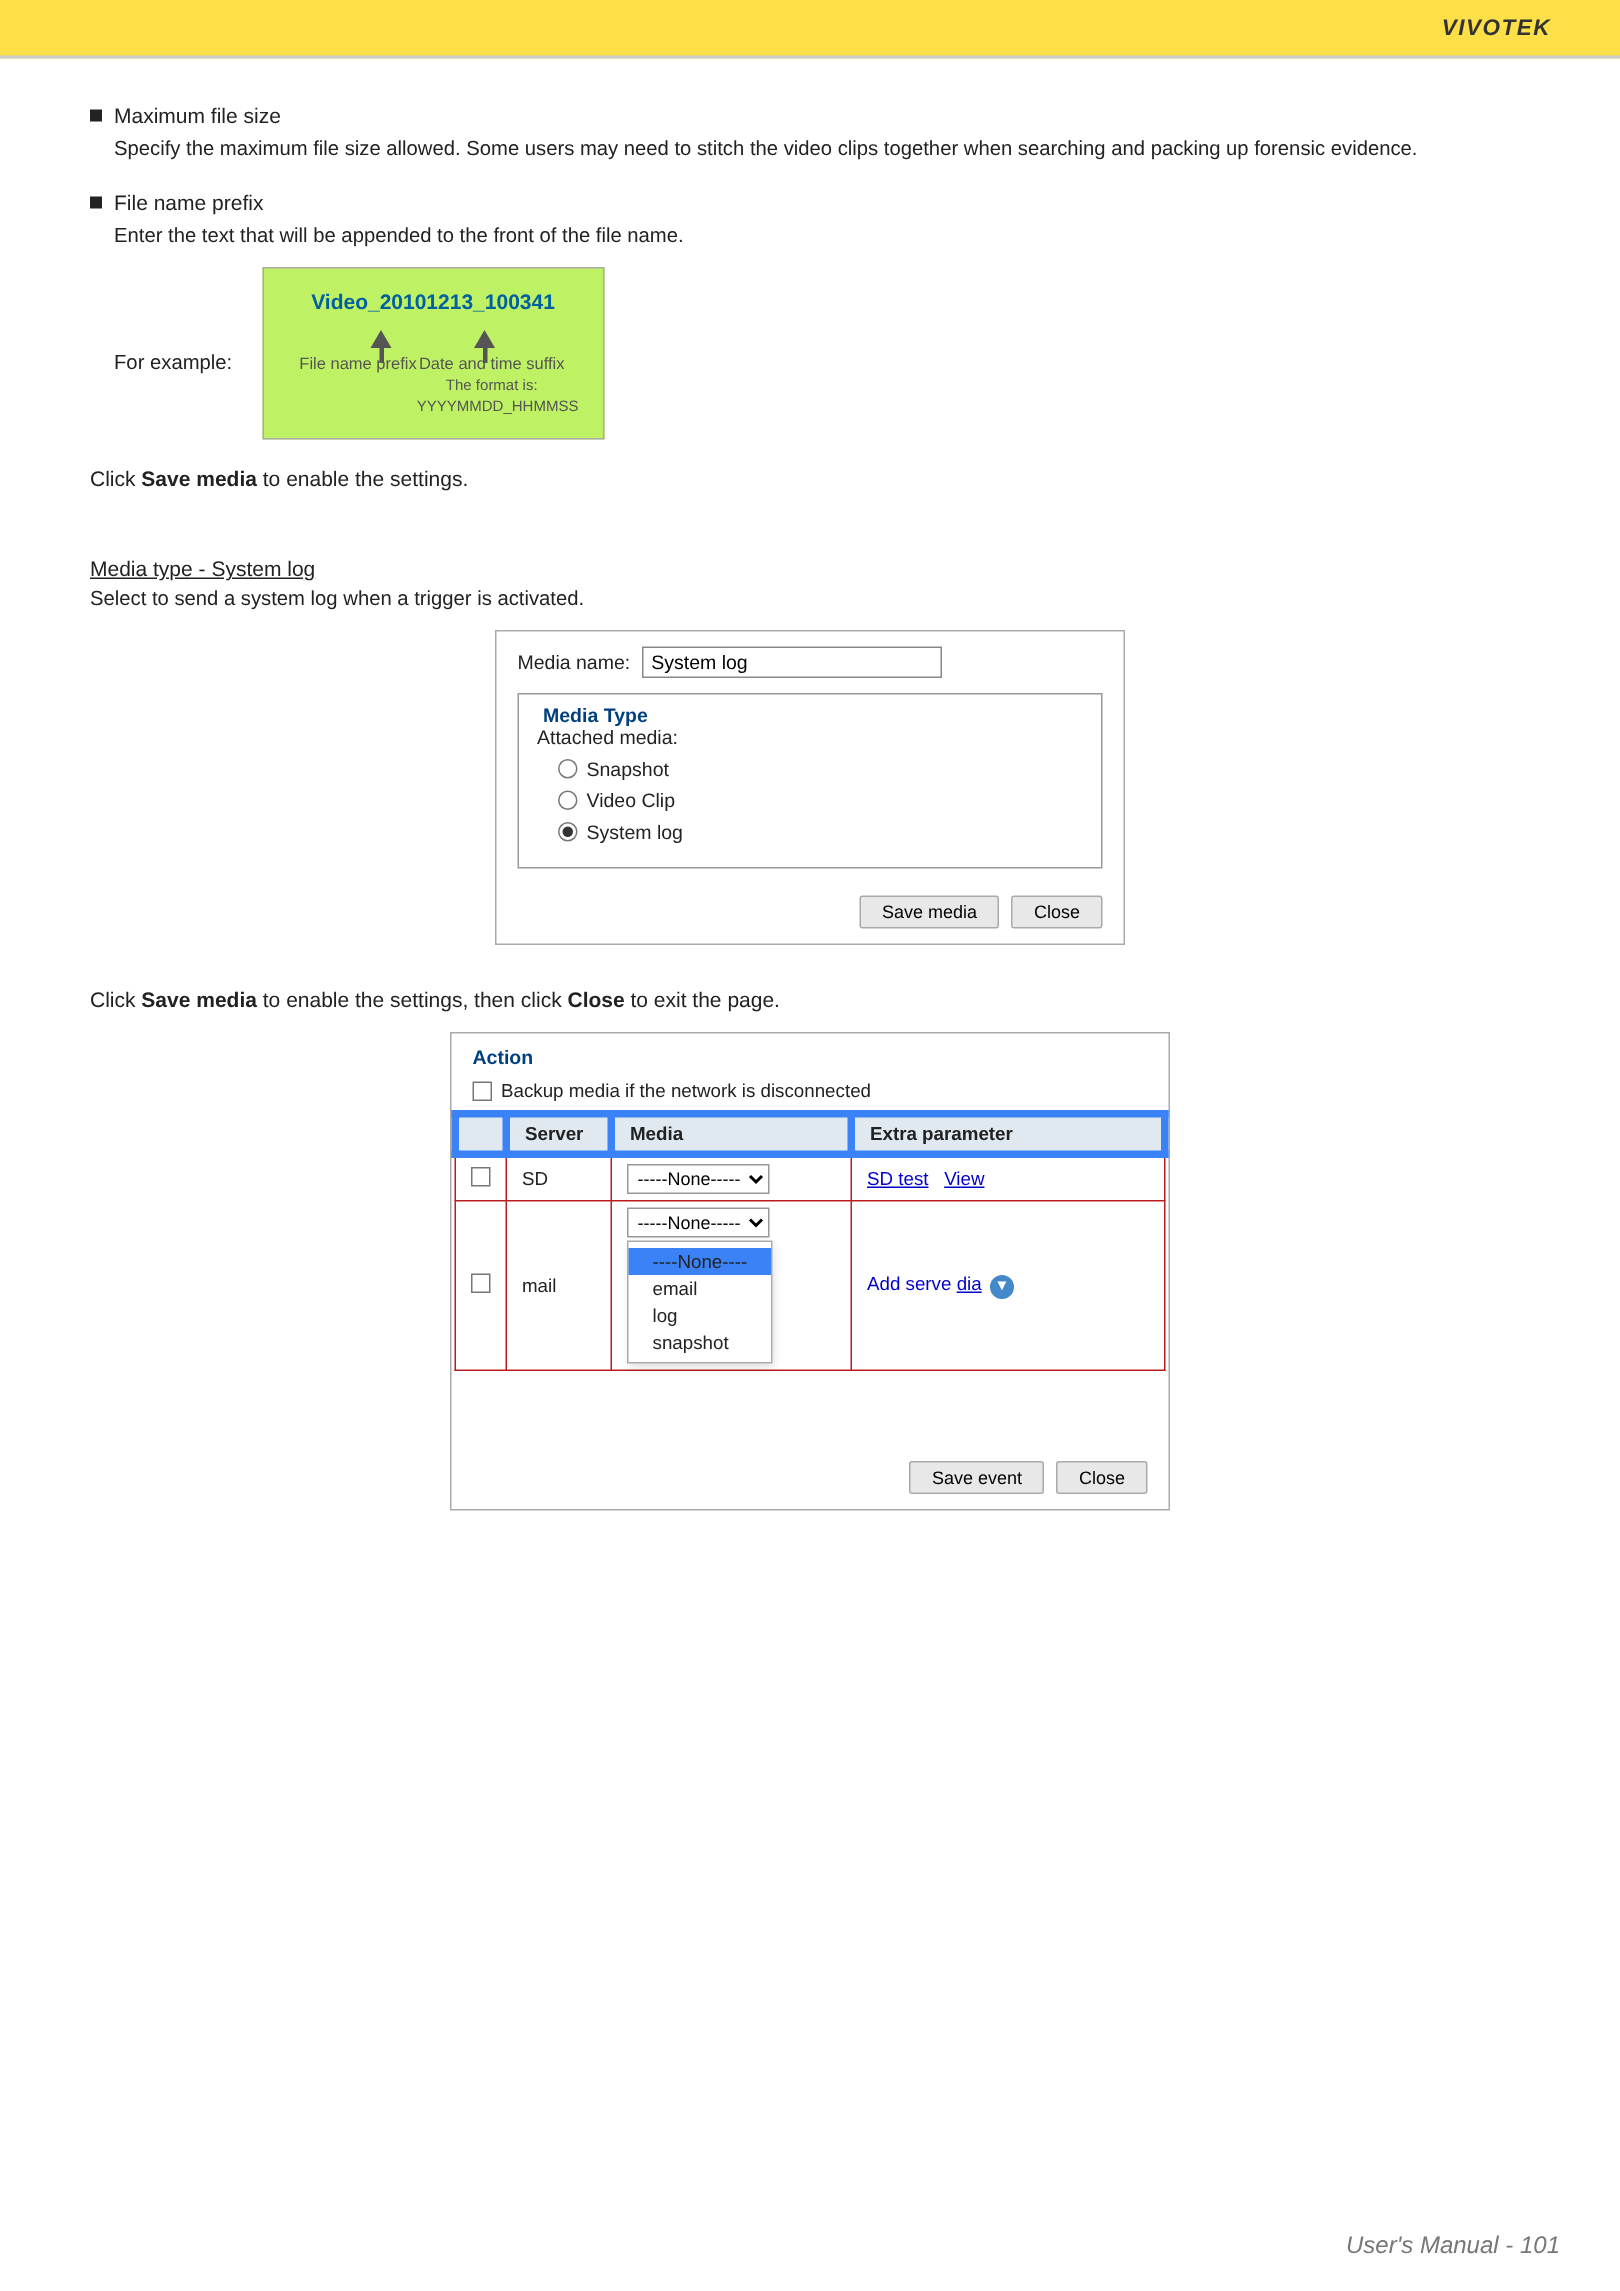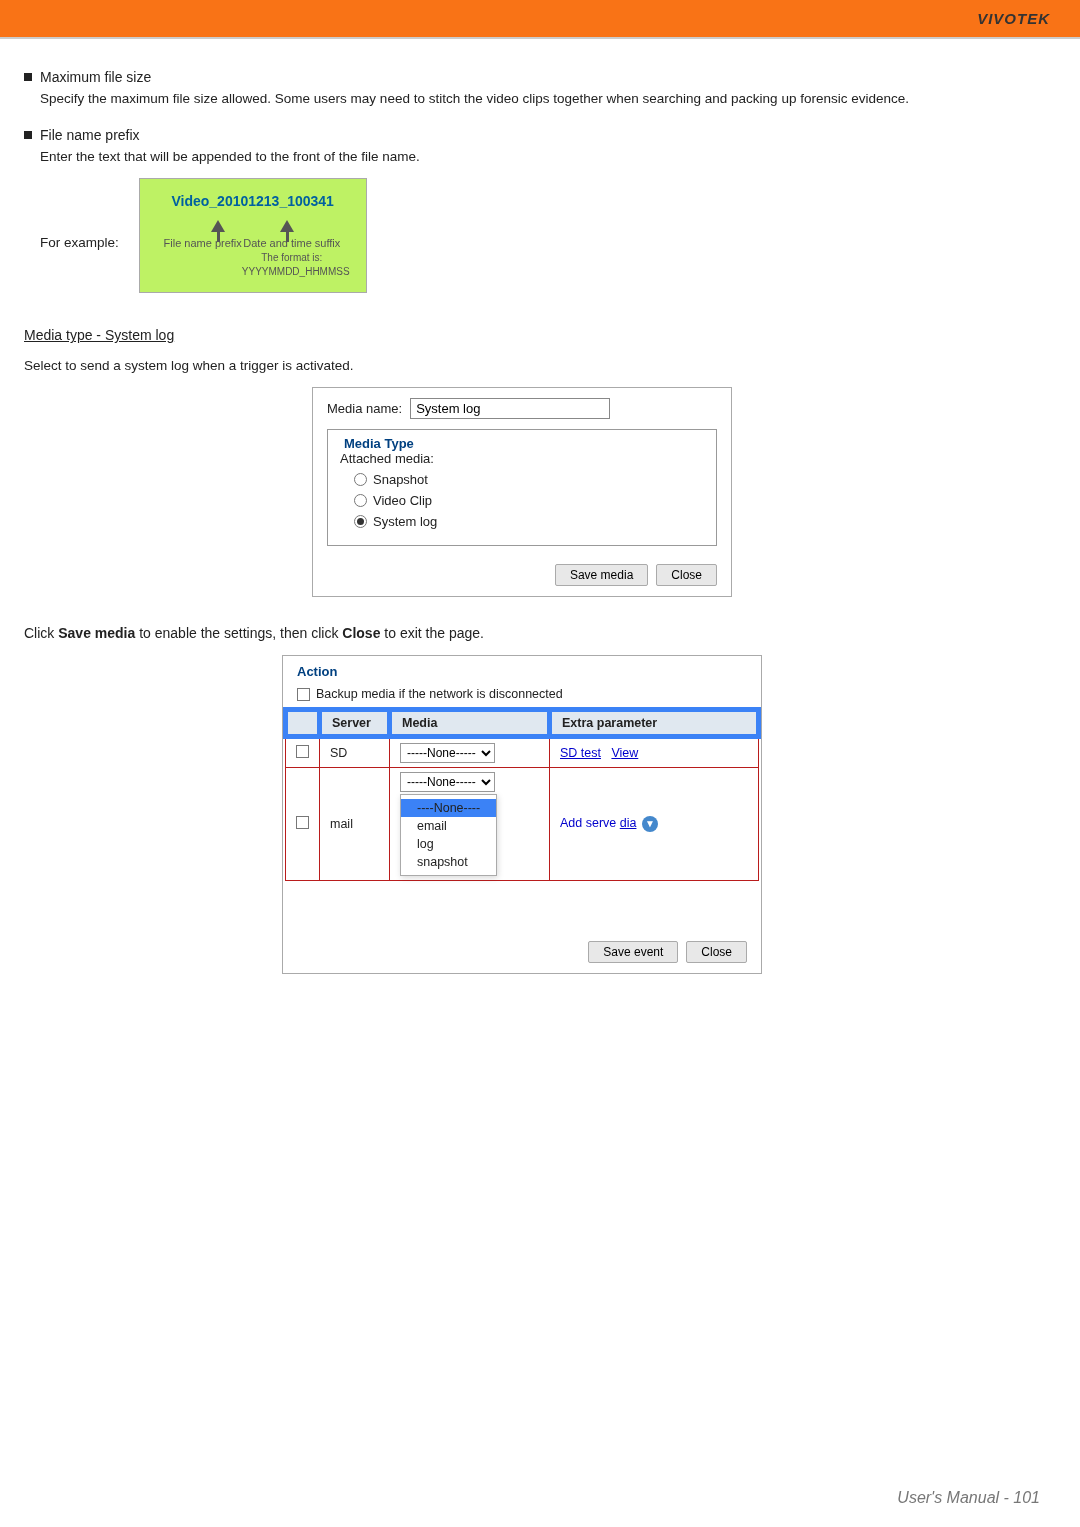--- a/index.html
+++ b/index.html
@@ -6,34 +6,34 @@
     body {
       font-family: Arial, sans-serif;
       font-size: 14px;
       background: #fff;
       color: #222;
       width: 1080px;
       min-height: 1527px;
       position: relative;
     }
     .header {
-      background: #f97316;
+      background: #fde047;
       border-bottom: 2px solid #ccc;
-      padding: 10px 30px;
+      padding: 10px 46px;
       text-align: right;
     }
     .header-brand {
       font-style: italic;
       font-weight: bold;
       font-size: 15px;
       color: #333;
       letter-spacing: 1px;
     }
     .content {
-      padding: 30px 60px 60px 24px;
+      padding: 30px 60px 60px 60px;
     }
     .section-block {
       margin-bottom: 18px;
     }
     .bullet-heading {
       display: flex;
       align-items: flex-start;
       margin-bottom: 4px;
     }
     .bullet-square {
@@ -360,25 +360,28 @@
           <span>
             <span>Date and time suffix</span><br>
             <span style="font-size:10px;">The format is: YYYYMMDD_HHMMSS</span>
           </span>
         </div>
       </div>
     </div>
   </div>
 
   
+  <div class="save-media-text">
+    <span>Click </span><b>Save media</b><span> to enable the settings.</span>
+  </div>
 
   <br>
 
   
-  <div style="margin-bottom:15px;">
+  <div style="margin-bottom:4px;">
     <span class="section-heading-underline">Media type - System log</span>
   </div>
   <div class="select-text">Select to send a system log when a trigger is activated.</div>
 
   
   <div class="dialog-box">
     <div class="dialog-row">
       <span class="dialog-label">Media name:</span>
       <input class="dialog-input" type="text" value="System log" style="">
     </div>

